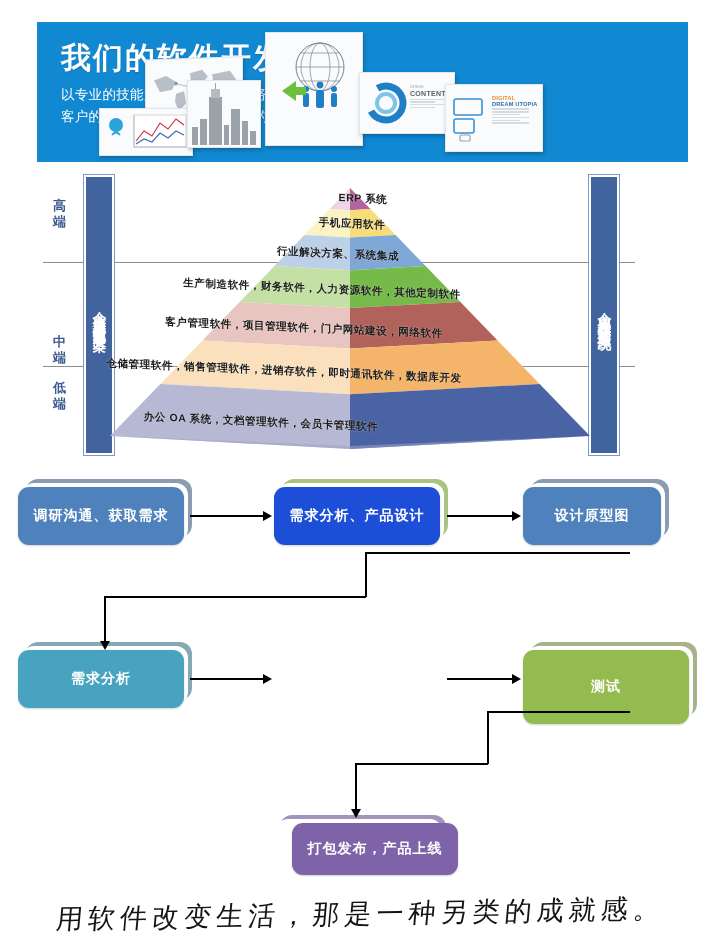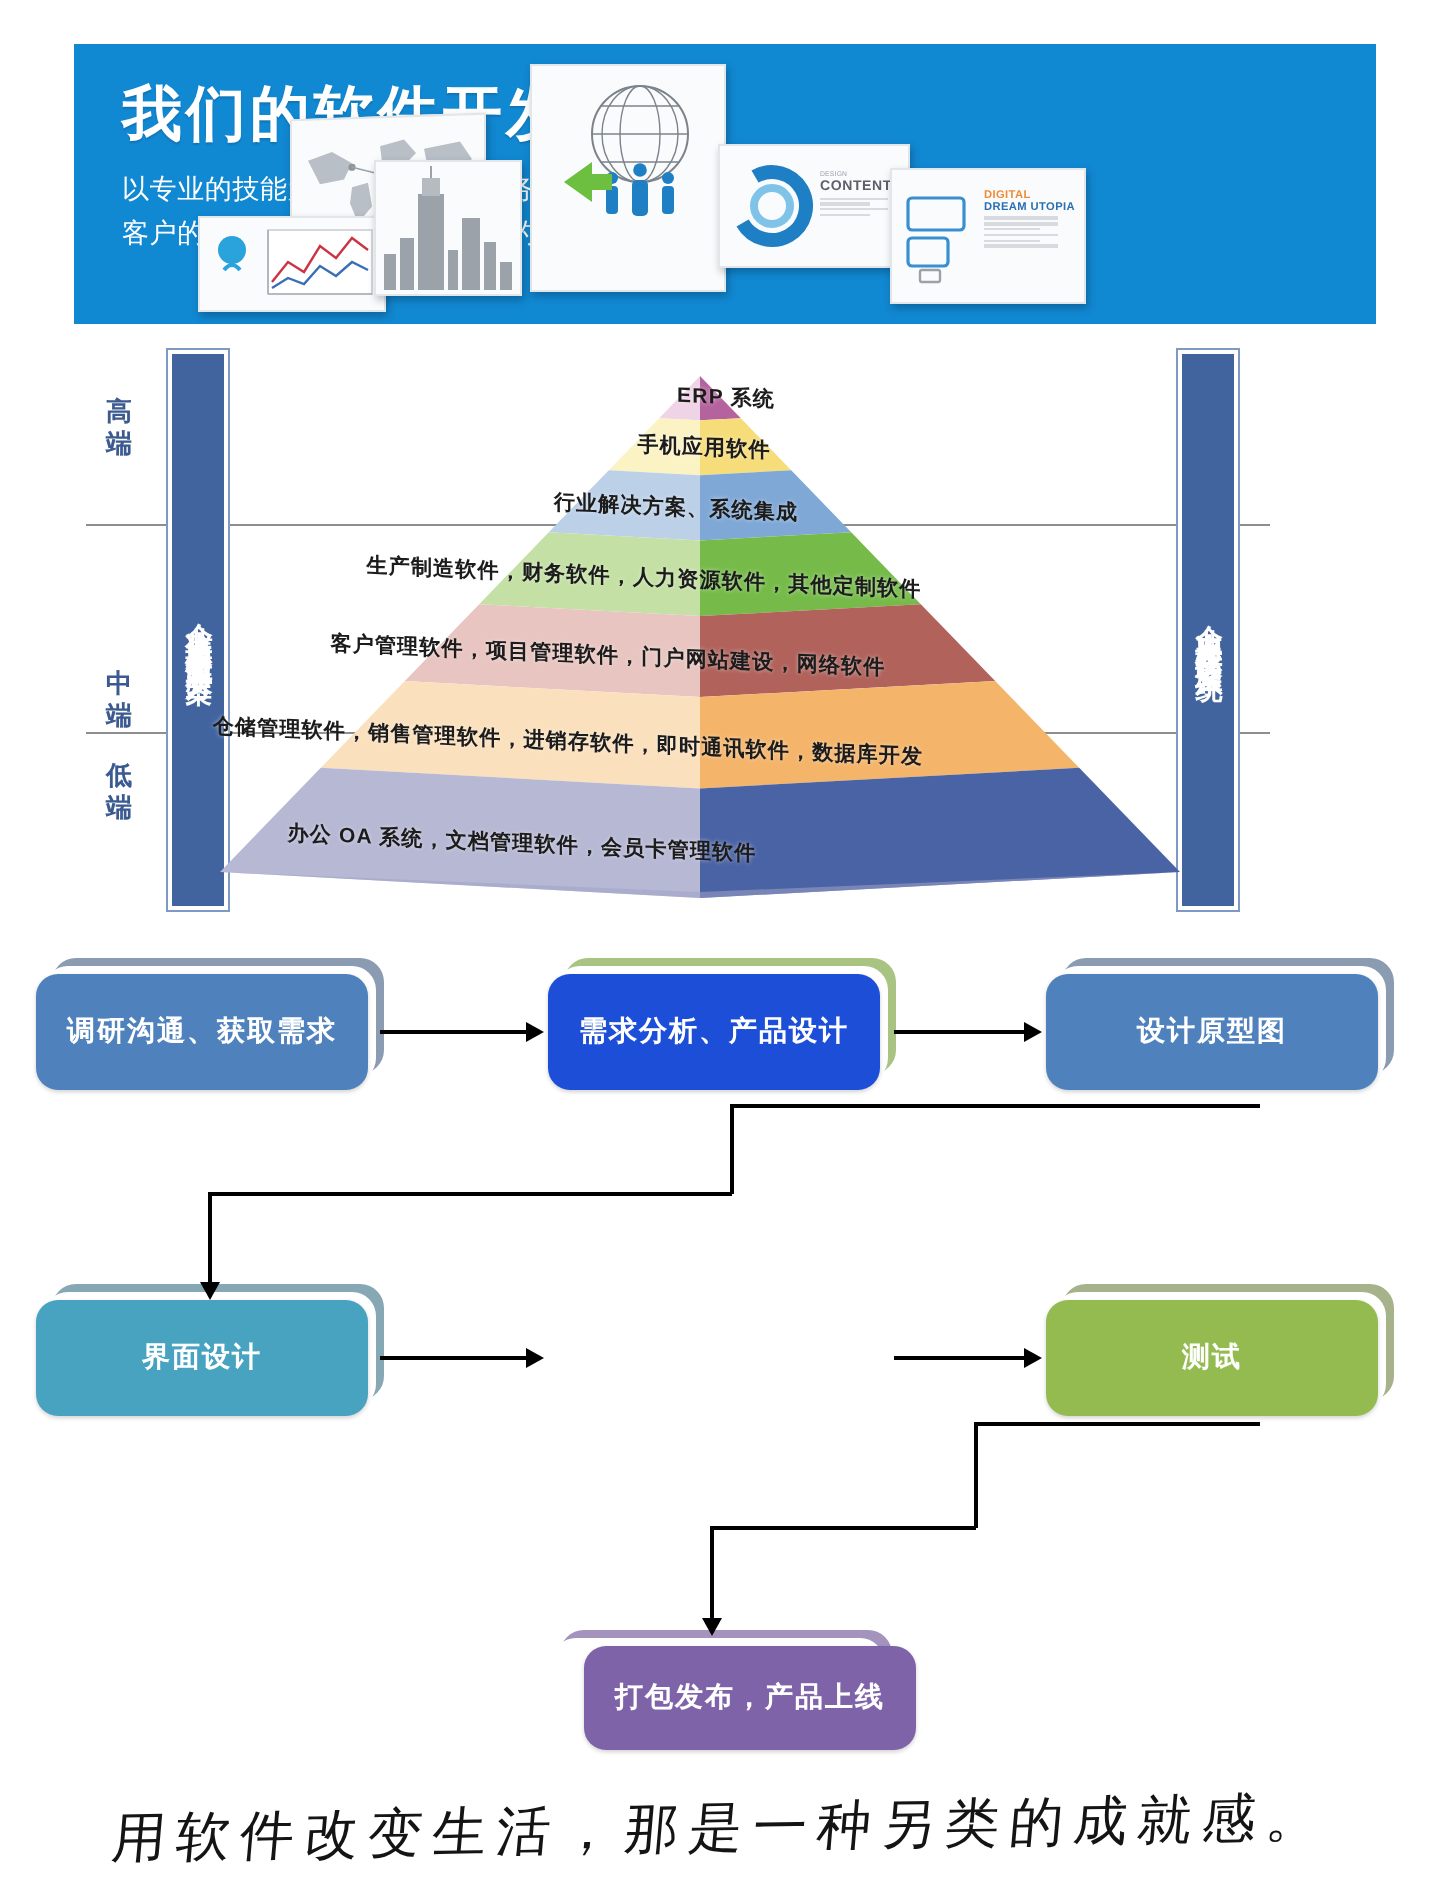--- a/index.html
+++ b/index.html
@@ -282,34 +282,34 @@
     <div class="mid"></div>
     <div class="front" style="background: rgb(79, 129, 189);">调研沟通、获取需求</div>
   </div>
 
   <div class="node" id="node-n2" style="left:274px;top:22px;width:166px;height:58px;">
     <div class="back" style="background: rgb(169, 195, 131);"></div>
     <div class="mid"></div>
     <div class="front" style="background: #1d4ed8;">需求分析、产品设计</div>
   </div>
 
-  <div class="node" id="node-n3" style="left:523px;top:22px;width:166px;height:58px;">
+  <div class="node" id="node-n3" style="left:523px;top:22px;width:138px;height:58px;">
     <div class="back" style="background: rgb(138, 155, 178);"></div>
     <div class="mid"></div>
     <div class="front" style="background: rgb(79, 129, 189);">设计原型图</div>
   </div>
 
   <div class="node" id="node-n4" style="left:18px;top:185px;width:166px;height:58px;">
     <div class="back" style="background: rgb(134, 167, 180);"></div>
     <div class="mid"></div>
-    <div class="front" style="background: rgb(71, 163, 192);">界面设计</div>
-  </div>
-
-
-  <div class="node" id="node-n6" style="left:523px;top:185px;width:166px;height:58px;">
+    <div class="front" style="background: rgb(71, 163, 192);">需求分析</div>
+  </div>
+
+
+  <div class="node" id="node-n6" style="left:523px;top:185px;width:166px;height:74px;">
     <div class="back" style="background: rgb(166, 178, 137);"></div>
     <div class="mid"></div>
     <div class="front" style="background: rgb(147, 187, 79);">测试</div>
   </div>
 
   <div class="node" id="node-n7" style="left:272px;top:358px;width:166px;height:52px;">
     <div class="back" style="background: rgb(163, 147, 189);"></div>
     <div class="mid"></div>
     <div class="front" style="background: rgb(127, 99, 168); margin-left: 20px;">打包发布，产品上线</div>
   </div>

